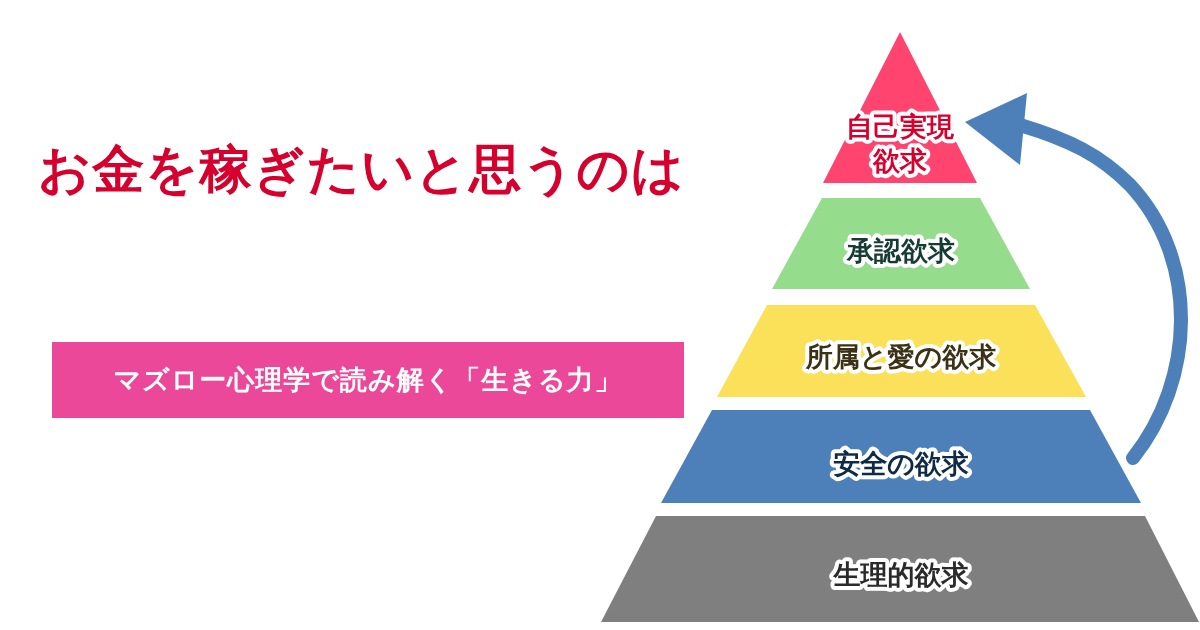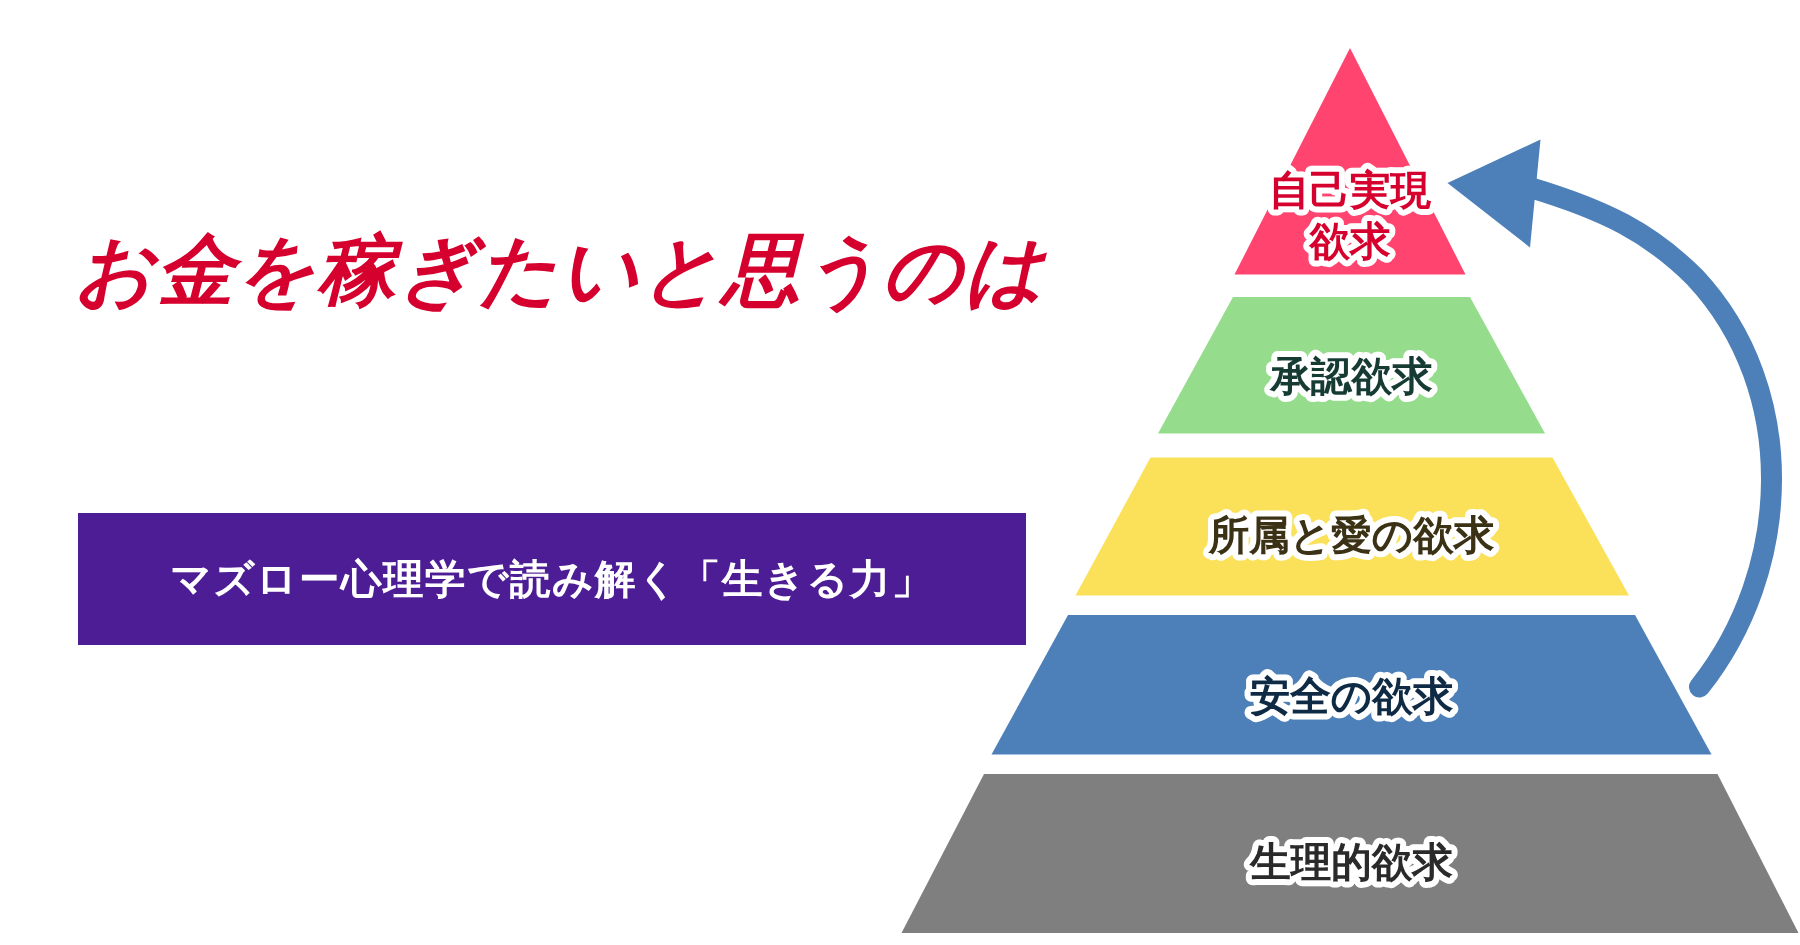--- a/index.html
+++ b/index.html
@@ -1,18 +1,18 @@
 <!DOCTYPE html>
 <html><head>
 <meta charset="utf-8">
 <style>
   html,body{margin:0;padding:0;background:#ffffff;}
   body{width:1200px;height:630px;position:relative;overflow:hidden;font-family:"DejaVu Sans","Liberation Sans",sans-serif;}
-  .headline{position:absolute;left:38px;top:128px;color:#d6002e;font-weight:bold;font-size:52px;line-height:82px;letter-spacing:1px;margin:12px;font-style:italic;}
-  .subtitle-box{position:absolute;left:52px;top:342px;width:632px;height:88px;background:#4c1d95;display:flex;align-items:center;justify-content:center;}
+  .headline{position:absolute;left:38px;top:128px;color:#d6002e;font-weight:bold;font-size:52px;line-height:82px;letter-spacing:1px;margin:0;}
+  .subtitle-box{position:absolute;left:52px;top:342px;width:632px;height:76px;background:#ec4899;display:flex;align-items:center;justify-content:center;}
   .subtitle-box span{color:#ffffff;font-weight:bold;font-size:27px;letter-spacing:1px;}
   svg.diagram{position:absolute;left:0;top:0;}
   .tier-label{font-weight:bold;font-family:"DejaVu Sans","Liberation Sans",sans-serif;paint-order:stroke fill;stroke:#ffffff;stroke-width:8px;stroke-linejoin:round;}
 </style>
 </head>
 <body>
 
 <h1 class="headline">
   <div>お金を稼ぎたいと思うのは</div>
 </h1>

